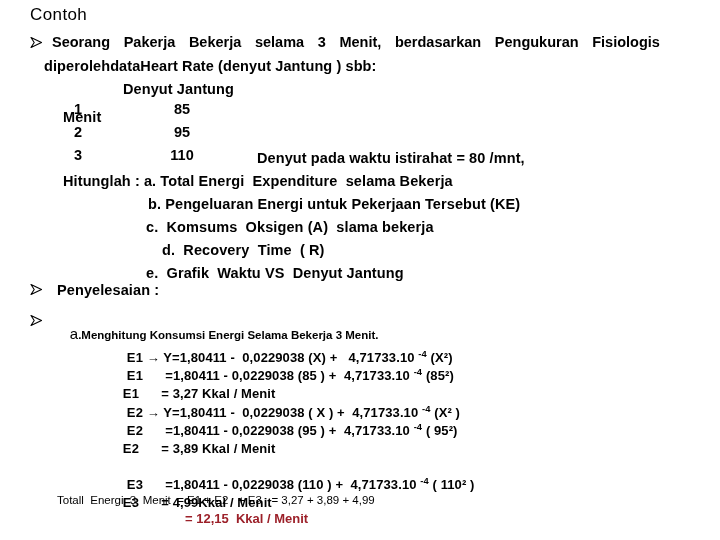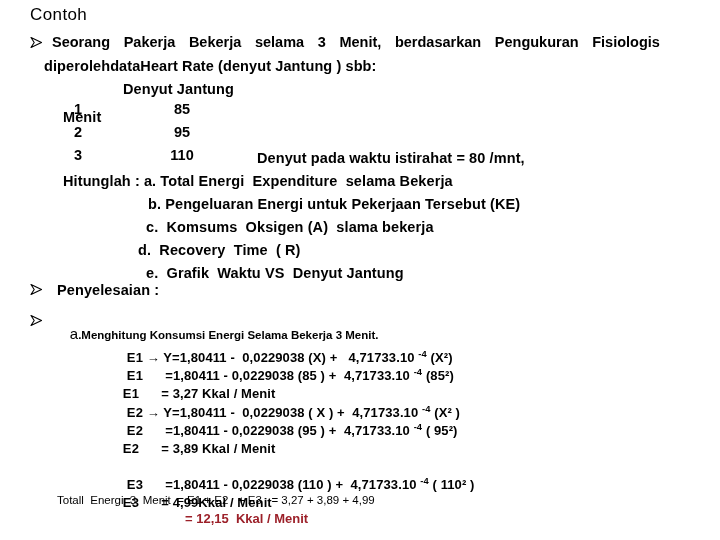--- a/index.html
+++ b/index.html
@@ -162,21 +162,21 @@
 
   <div class="tbl-minute" style="left:58px; top:147px;">3</div>
   <div class="tbl-beat" style="left:152px; top:147px;">110</div>
 
   <div class="row body-txt" style="left:257px; top:147px;">Denyut pada waktu istirahat = 80 /mnt,</div>
 
   <div class="row body-txt" style="left:63px; top:170px;">Hitunglah : a. Total Energi  Expenditure  selama Bekerja</div>
 
   <div class="row body-txt" style="left:148px; top:193px;">b. Pengeluaran Energi untuk Pekerjaan Tersebut (KE)</div>
   <div class="row body-txt" style="left:146px; top:216px;">c.  Komsums  Oksigen (A)  slama bekerja</div>
-  <div class="row body-txt" style="left:138px; top:239px;">d.  Recovery  Time  ( R)</div>
+  <div class="row body-txt" style="left:162px; top:239px;">d.  Recovery  Time  ( R)</div>
   <div class="row body-txt" style="left:146px; top:262px;">e.  Grafik  Waktu VS  Denyut Jantung</div>
 
   <div class="bullet" style="left:30px; top:283px;">
     <svg width="13" height="13" viewBox="0 0 13 13" aria-hidden="true">
       <path d="M1 1.5 L11.5 6.5 L1 11.5 L4.2 6.5 Z" fill="none" stroke="#000" stroke-width="1.1" stroke-linejoin="round"></path>
     </svg>
   </div>
   <div class="row body-txt" style="left:57px; top:279px;text-align:center;">Penyelesaian :</div>
 
   <div class="bullet" style="left:30px; top:314px;">

